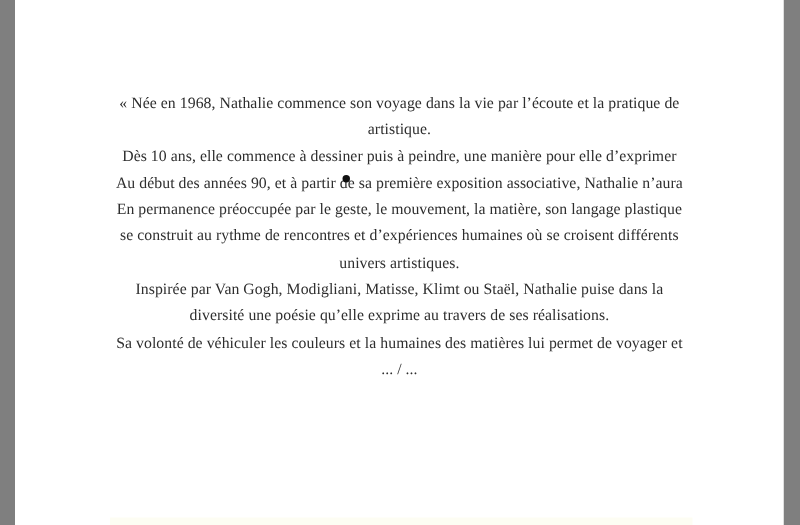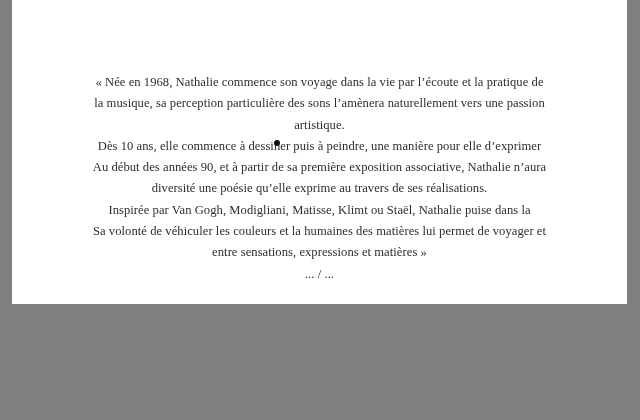--- a/index.html
+++ b/index.html
@@ -14,21 +14,21 @@
       position: relative;
       width: 640px;
       height: 420px;
       background: #7f7f7f;
     }
     .page {
       position: absolute;
       left: 12px;
       top: 0;
       width: 615px;
-      height: 304px;
+      height: 420px;
       background: #ffffff;
       overflow: hidden;
     }
     .text-block {
       position: absolute;
       left: 60px;
       top: 72px;
       width: 495px;
       font-family: "Liberation Serif", "DejaVu Serif", serif;
       font-size: 12.6px;
@@ -60,35 +60,38 @@
     }
   </style>
 </head>
 <body>
 
 <div class="viewer">
   <div class="page">
     <div class="text-block">
       <div>
         <span class="line">« Née en 1968, Nathalie commence son voyage dans la vie par l’écoute et la pratique de</span>
-        <span class="line">la musique, sa perception particulière des sons l’amènera naturellement vers une passion</span>
         <span class="line">artistique.</span>
       </div>
       <div>
         <span class="line">Dès 10 ans, elle commence à dessiner puis à peindre, une manière pour elle d’exprimer</span>
       </div>
       <div>
         <span class="line">Au début des années 90, et à partir de sa première exposition associative, Nathalie n’aura</span>
       </div>
       <div>
+        <span class="line">En permanence préoccupée par le geste, le mouvement, la matière, son langage plastique</span>
+        <span class="line">se construit au rythme de rencontres et d’expériences humaines où se croisent différents</span>
+        <span class="line">univers artistiques.</span>
+      </div>
+      <div>
+        <span class="line">Inspirée par Van Gogh, Modigliani, Matisse, Klimt ou Staël, Nathalie puise dans la</span>
         <span class="line">diversité une poésie qu’elle exprime au travers de ses réalisations.</span>
-        <span class="line">Inspirée par Van Gogh, Modigliani, Matisse, Klimt ou Staël, Nathalie puise dans la</span>
       </div>
       <div>
         <span class="line">Sa volonté de véhiculer les couleurs et la humaines des matières lui permet de voyager et</span>
-        <span class="line">entre sensations, expressions et matières »</span>
       </div>
       <span class="line">... / ...</span>
     </div>
     <div class="cursor-dot"></div>
     <div class="bottom-band"></div>
   </div>
 </div>
 
 </body></html>

